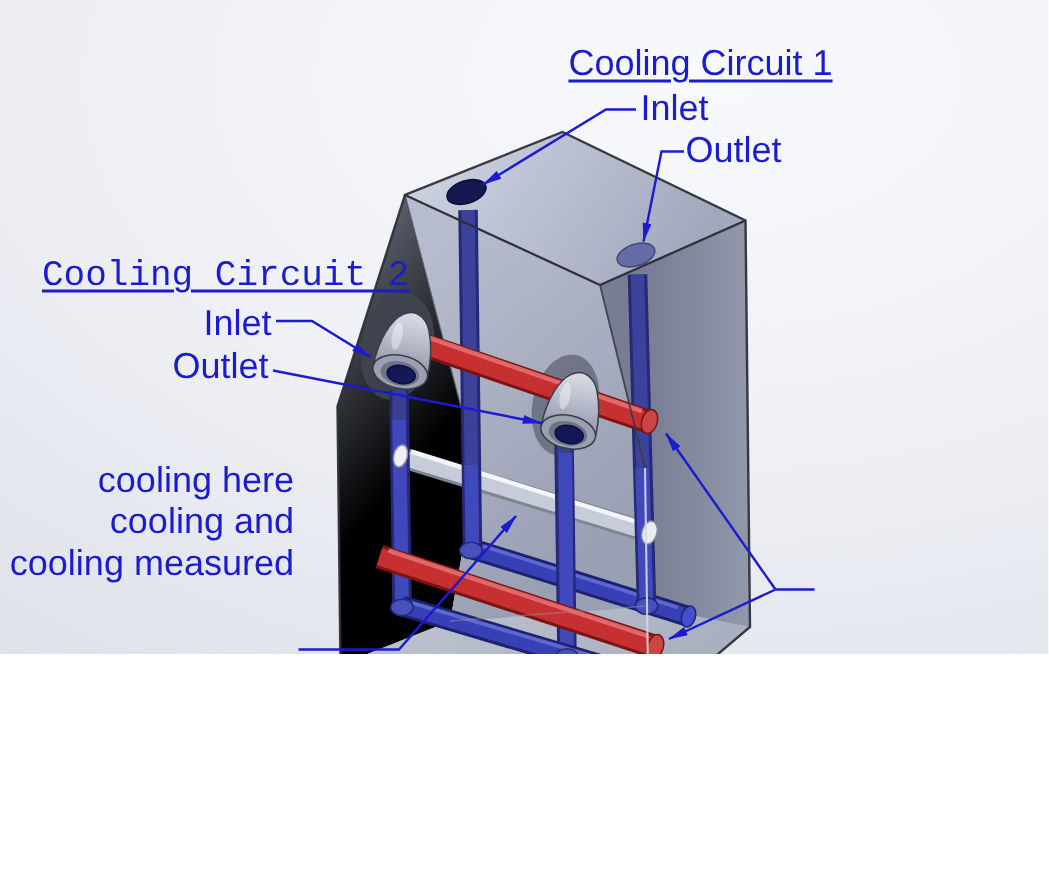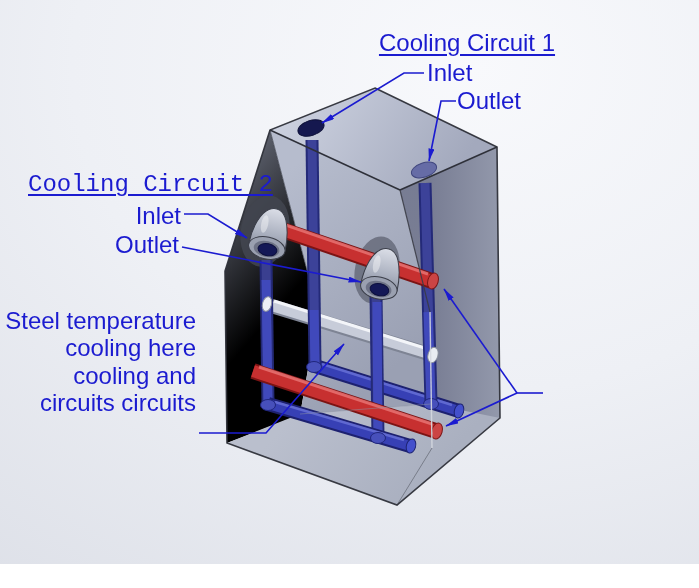--- a/index.html
+++ b/index.html
@@ -1,17 +1,17 @@
 <!DOCTYPE html>
 <html><head>
 <meta charset="utf-8">
 <style>
   html,body{margin:0;padding:0;}
   #canvas{
-    position:relative;width:699px;height:564px;overflow:hidden;
+    position:relative;width:699px;height:436px;overflow:hidden;
     background:radial-gradient(120% 120% at 68% 12%, #f8f9fc 0%, #eef0f5 48%, #dcdfe7 100%);
     font-family:"Liberation Sans", sans-serif;
   }
   #model-svg{position:absolute;left:0;top:0;}
   .lbl{
     position:absolute;color:#1b1bd0;font-size:24px;line-height:27px;
     white-space:nowrap;letter-spacing:0px;
   }
   .lbl.underline{text-decoration:underline;text-underline-offset:3px;text-decoration-thickness:2px;}
   .center{text-align:center;}
@@ -180,20 +180,19 @@
 
   <div id="cc1-title" class="lbl underline center">Cooling Circuit 1</div>
   <div id="cc1-inlet" class="lbl">Inlet</div>
   <div id="cc1-outlet" class="lbl">Outlet</div>
 
   <div id="cc2-title" class="lbl underline center">Cooling Circuit 2</div>
   <div id="cc2-inlet" class="lbl right">Inlet</div>
   <div id="cc2-outlet" class="lbl right">Outlet</div>
 
   <div id="steel-note" class="lbl right">
-    <div>Steel temperature</div>
     <div>cooling here</div>
     <div>cooling and</div>
-    <div>circuits circuits</div>
+    <div>cooling measured</div>
   </div>
 
 
 </div>
 
 </body></html>

